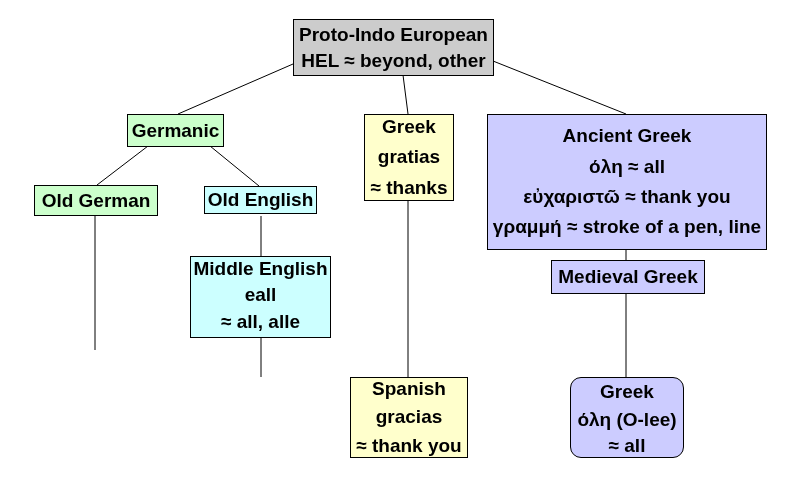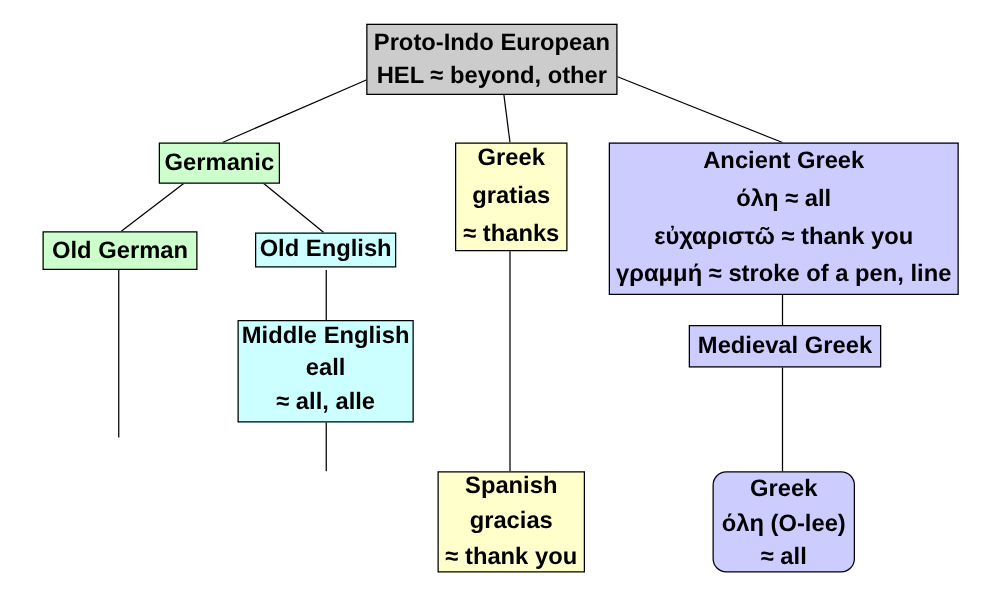--- a/index.html
+++ b/index.html
@@ -57,21 +57,21 @@
   <div class="node green" style="left:127px; top:114px; width:97px; height:33px;">
     <span class="ln">Germanic</span>
   </div>
 
   <div class="node yellow spaced" style="left:364px; top:114px; width:90px; height:87px;">
     <span class="ln">Greek</span>
     <span class="ln">gratias</span>
     <span class="ln">≈ thanks</span>
   </div>
 
-  <div class="node violet" style="left:487px; top:114px; width:280px; height:122px;">
+  <div class="node violet" style="left:487px; top:114px; width:280px; height:136px;">
     <span class="ln" style="line-height:1.6">Ancient Greek</span>
     <span class="ln" style="line-height:1.6">όλη ≈ all</span>
     <span class="ln" style="line-height:1.6">εὐχαριστῶ ≈ thank you</span>
     <span class="ln" style="line-height:1.6">γραμμή ≈ stroke of a pen, line</span>
   </div>
 
   <div class="node green" style="left:34px; top:185px; width:124px; height:31px;">
     <span class="ln">Old German</span>
   </div>
 

